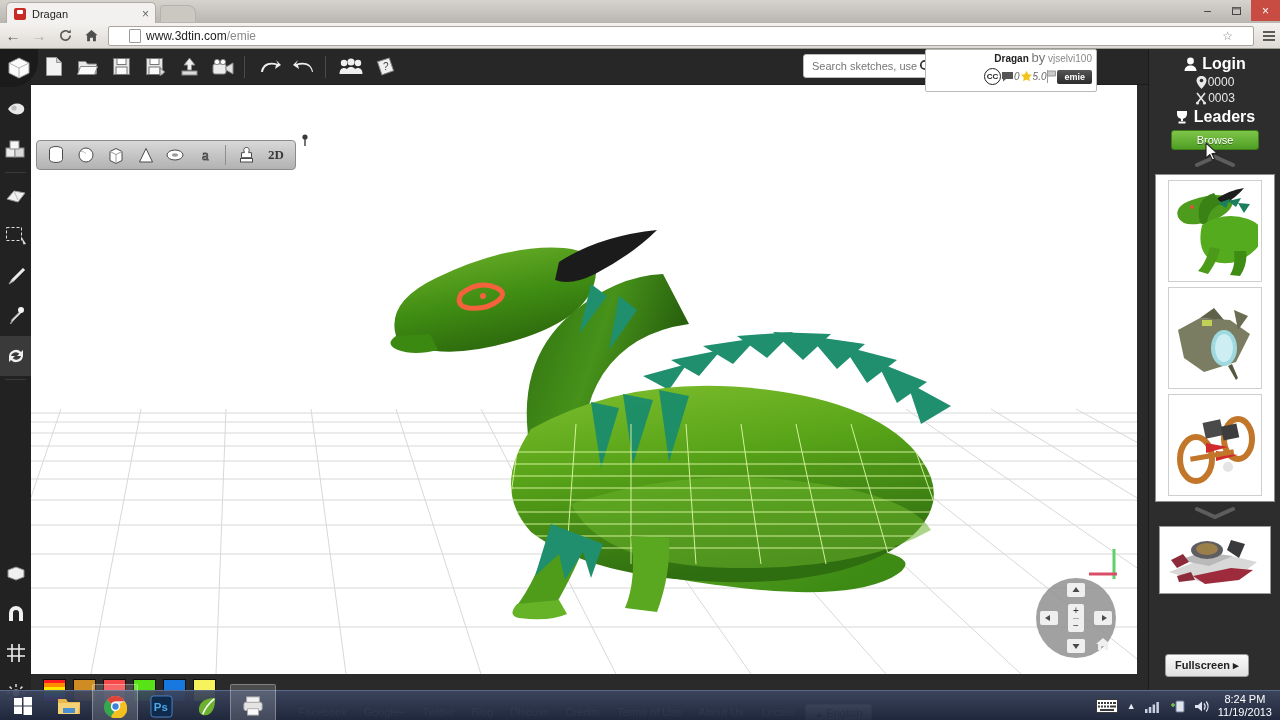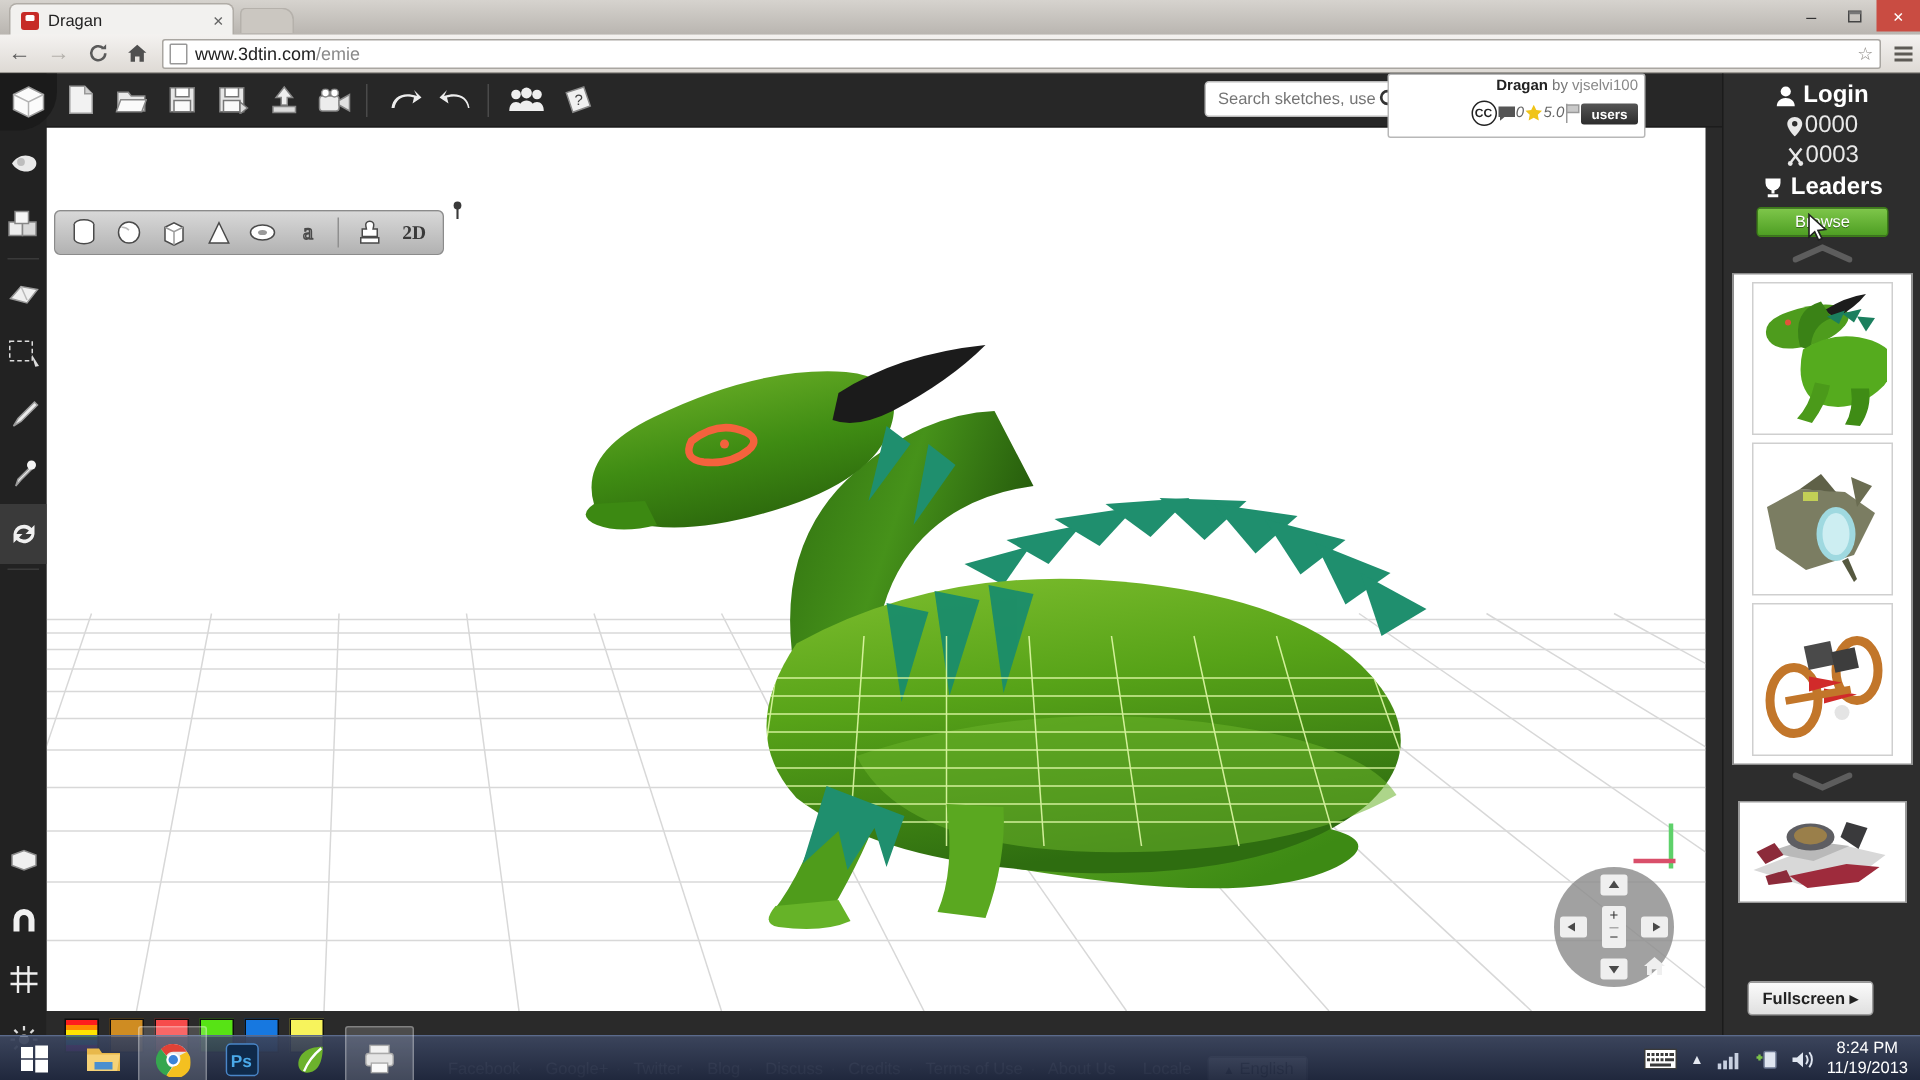--- a/index.html
+++ b/index.html
@@ -20,21 +20,21 @@
     border-radius:4px 8px 0 0;border:1px solid #b5b1ab;border-bottom:none;}
   .wbtns{position:absolute;right:0;top:0;height:21px;display:flex;}
   .wbtn{width:29px;height:21px;display:flex;align-items:center;justify-content:center;font-size:12px;color:#333;}
   .wbtn.close{background:#c94c42;color:#fff;}
 
   #navbar{position:absolute;left:0;top:23px;width:1280px;height:25px;
     background:linear-gradient(#f4f2f0,#dedad5);border-bottom:1px solid #9d9a94;display:flex;align-items:center;}
   .navicon{width:26px;height:25px;display:flex;align-items:center;justify-content:center;color:#5a5a5a;font-size:15px;}
   .navicon.dim{color:#b3b0ab;}
   #omnibox{flex:1;height:18px;margin:0 4px;background:#fff;border:1px solid #a9a6a1;border-radius:2px;
-    display:flex;align-items:center;padding:0 4px;}
+    display:flex;align-items:center;padding:0 20px;}
   .omni-ico{width:10px;height:12px;border:1px solid #999;background:#fff;margin-right:5px;border-radius:1px;}
   #url{font-size:12px;color:#222;}
   #url .dim{color:#8a8a8a;}
   .omni-star{margin-left:auto;color:#8d8a85;font-size:12px;}
   .menu-ico{width:22px;display:flex;flex-direction:column;gap:2px;align-items:center;justify-content:center;}
   .menu-ico i{display:block;width:12px;height:2px;background:#5d5a55;}
 
   
   #app{position:absolute;left:0;top:49px;width:1280px;height:641px;background:#2a2a2a;}
 
@@ -63,21 +63,21 @@
   .sh{width:30px;height:24px;display:flex;align-items:center;justify-content:center;}
   .sh-sep{width:1px;height:20px;background:#8f8f8f;margin:0 5px;}
   .twod{font-size:13px;font-weight:bold;color:#3a3a3a;font-family:"Liberation Serif",serif;}
   .pin{position:absolute;right:-16px;top:-8px;width:12px;height:14px;}
 
   
   #info-card{position:absolute;left:925px;top:0px;width:172px;height:43px;background:#fff;
     border:1px solid #b8b8b8;border-radius:2px;z-index:8;padding:2px 4px;box-sizing:border-box;}
   #info-title{font-size:10px;color:#333;text-align:right;line-height:12px;}
   #info-title b{color:#222;}
-  #info-title .by{color:#777;font-size:10px;}
+  #info-title .by{color:#777;font-size:13px;}
   #info-title .author{color:#888;}
   #info-row{display:flex;align-items:center;justify-content:flex-end;gap:0;margin-top:3px;}
   .cc{width:15px;height:15px;border-radius:50%;border:1.5px solid #222;font-size:8px;
     display:flex;align-items:center;justify-content:center;color:#222;font-weight:bold;}
   .statnum{font-size:10px;color:#666;font-style:italic;}
   .morebtn{background:linear-gradient(#555,#2c2c2c);color:#fff;font-size:9px;font-weight:bold;
     padding:2px 7px;border-radius:2px;}
 
   
   #navwheel{position:absolute;left:1005px;top:494px;width:80px;height:80px;border-radius:50%;
@@ -105,21 +105,21 @@
   #flinks .dot{color:#8a8a8a;margin:0 2px;}
   #locale{color:#dcdcdc;margin-left:12px;font-size:11px;}
   #langbtn{display:inline-block;background:linear-gradient(#fdfdfd,#e2e2e2);border:1px solid #9f9f9f;
     border-radius:3px;color:#333;font-size:11px;padding:2px 9px;margin-left:8px;vertical-align:middle;}
 
   
   #sidebar{position:absolute;left:1148px;top:0;width:132px;height:641px;background:#2d2d2d;
     border-left:1px solid #1b1b1b;}
   .sb-row{display:flex;align-items:center;justify-content:center;color:#fff;}
   #sb-login{font-size:16px;font-weight:bold;padding-top:6px;gap:5px;}
-  .sb-stat{font-size:16px;color:#e8e8e8;gap:1px;margin-top:2px;}
+  .sb-stat{font-size:12px;color:#e8e8e8;gap:1px;margin-top:2px;}
   #sb-leaders{font-size:16px;font-weight:bold;gap:5px;margin-top:3px;}
   #browse{display:block;width:62px;margin:4px auto 0;text-align:center;
     background:linear-gradient(#7ec64a,#4e9e23);border:1px solid #3c7d18;border-radius:3px;
     color:#fff;font-size:11px;padding:3px 12px;text-shadow:0 1px 0 rgba(0,0,0,.4);}
   #uparrow{width:100%;height:22px;display:flex;justify-content:center;align-items:center;position:relative;}
   #gallery{margin:2px 6px 0;background:#fff;border:1px solid #8d8d8d;padding:5px 0;}
   .thumb{width:92px;height:100px;margin:0 auto 5px;background:#fff;border:1px solid #cfcfcf;
     display:flex;align-items:center;justify-content:center;overflow:hidden;}
   .thumb:last-child{margin-bottom:0;}
   #downarrow{width:100%;height:22px;display:flex;justify-content:center;align-items:center;}
@@ -503,21 +503,21 @@
               <path d="M1 1h11v7H5l-3 2.5V8H1z" fill="#555"></path>
             </svg>
           <span class="statnum">0</span>
           <svg width="13" height="13" viewBox="0 0 13 13">
               <path d="M6.5 0.8l1.7 3.5 3.8.5-2.8 2.7.7 3.8-3.4-1.8-3.4 1.8.7-3.8L1 4.8l3.8-.5z" fill="#f0c419"></path>
             </svg>
           <span class="statnum">5.0</span>
           <svg width="11" height="13" viewBox="0 0 11 13">
               <path d="M1.5 0v13M1.5 1h8v5h-8z" fill="#c9c9c9" stroke="#9a9a9a"></path>
             </svg>
-          <span class="morebtn">users</span>
+          <span class="morebtn">emie</span>
         </div>
       </div>
     </div>
 
     <div id="left-toolbar">
       <div style="height:40px"></div>
       <div class="lt-item">
         <svg width="20" height="18" viewBox="0 0 20 18">
             <path d="M2 9c3-5 9-7 14-4 3 2 3 6 0 8-4 3-11 1-14-4z" fill="#e9e9e9"></path>
             <circle cx="8" cy="8" r="2.6" fill="#bdbdbd"></circle>

